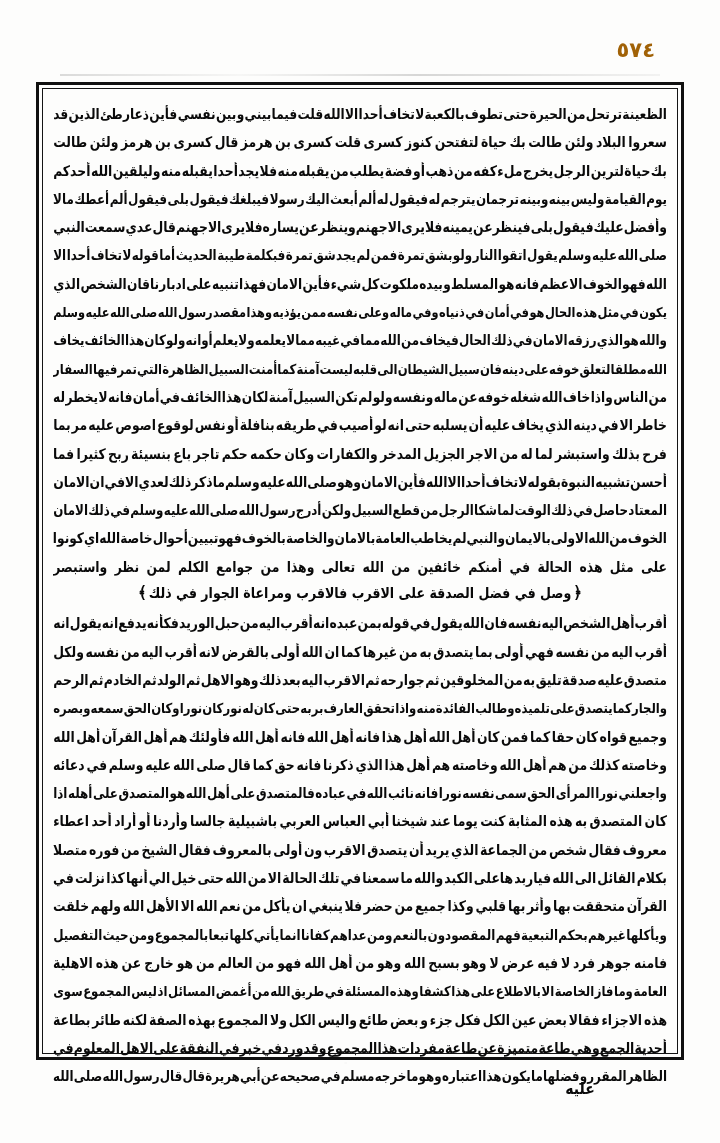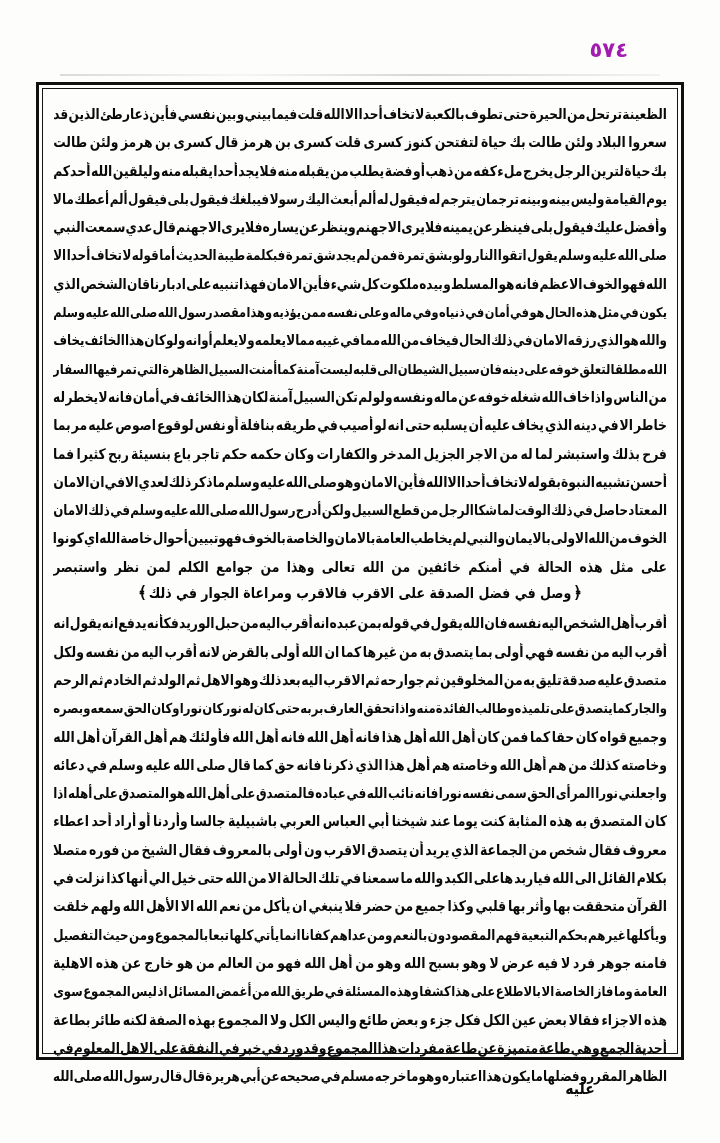--- a/index.html
+++ b/index.html
@@ -36,25 +36,25 @@
       radial-gradient(circle at 82% 54%, rgba(0,0,0,.030) 0 1px, transparent 1.6px),
       radial-gradient(circle at 48% 93%, rgba(0,0,0,.025) 0 1px, transparent 1.6px),
       radial-gradient(circle at 91% 84%, rgba(0,0,0,.025) 0 1px, transparent 1.6px);
     opacity: .85;
   }
 
   
   #page-number {
     position: absolute;
     top: 40px;
-    right: 92px;
+    right: 65px;
     font-family: "DejaVu Sans", sans-serif;
     font-size: 21px;
     font-weight: 700;
-    color: #a21caf;
+    color: #a16207;
     letter-spacing: .5px;
     direction: rtl;
     line-height: 1;
   }
 
   
   #text-frame {
     position: absolute;
     top: 82px;
     left: 36px;

